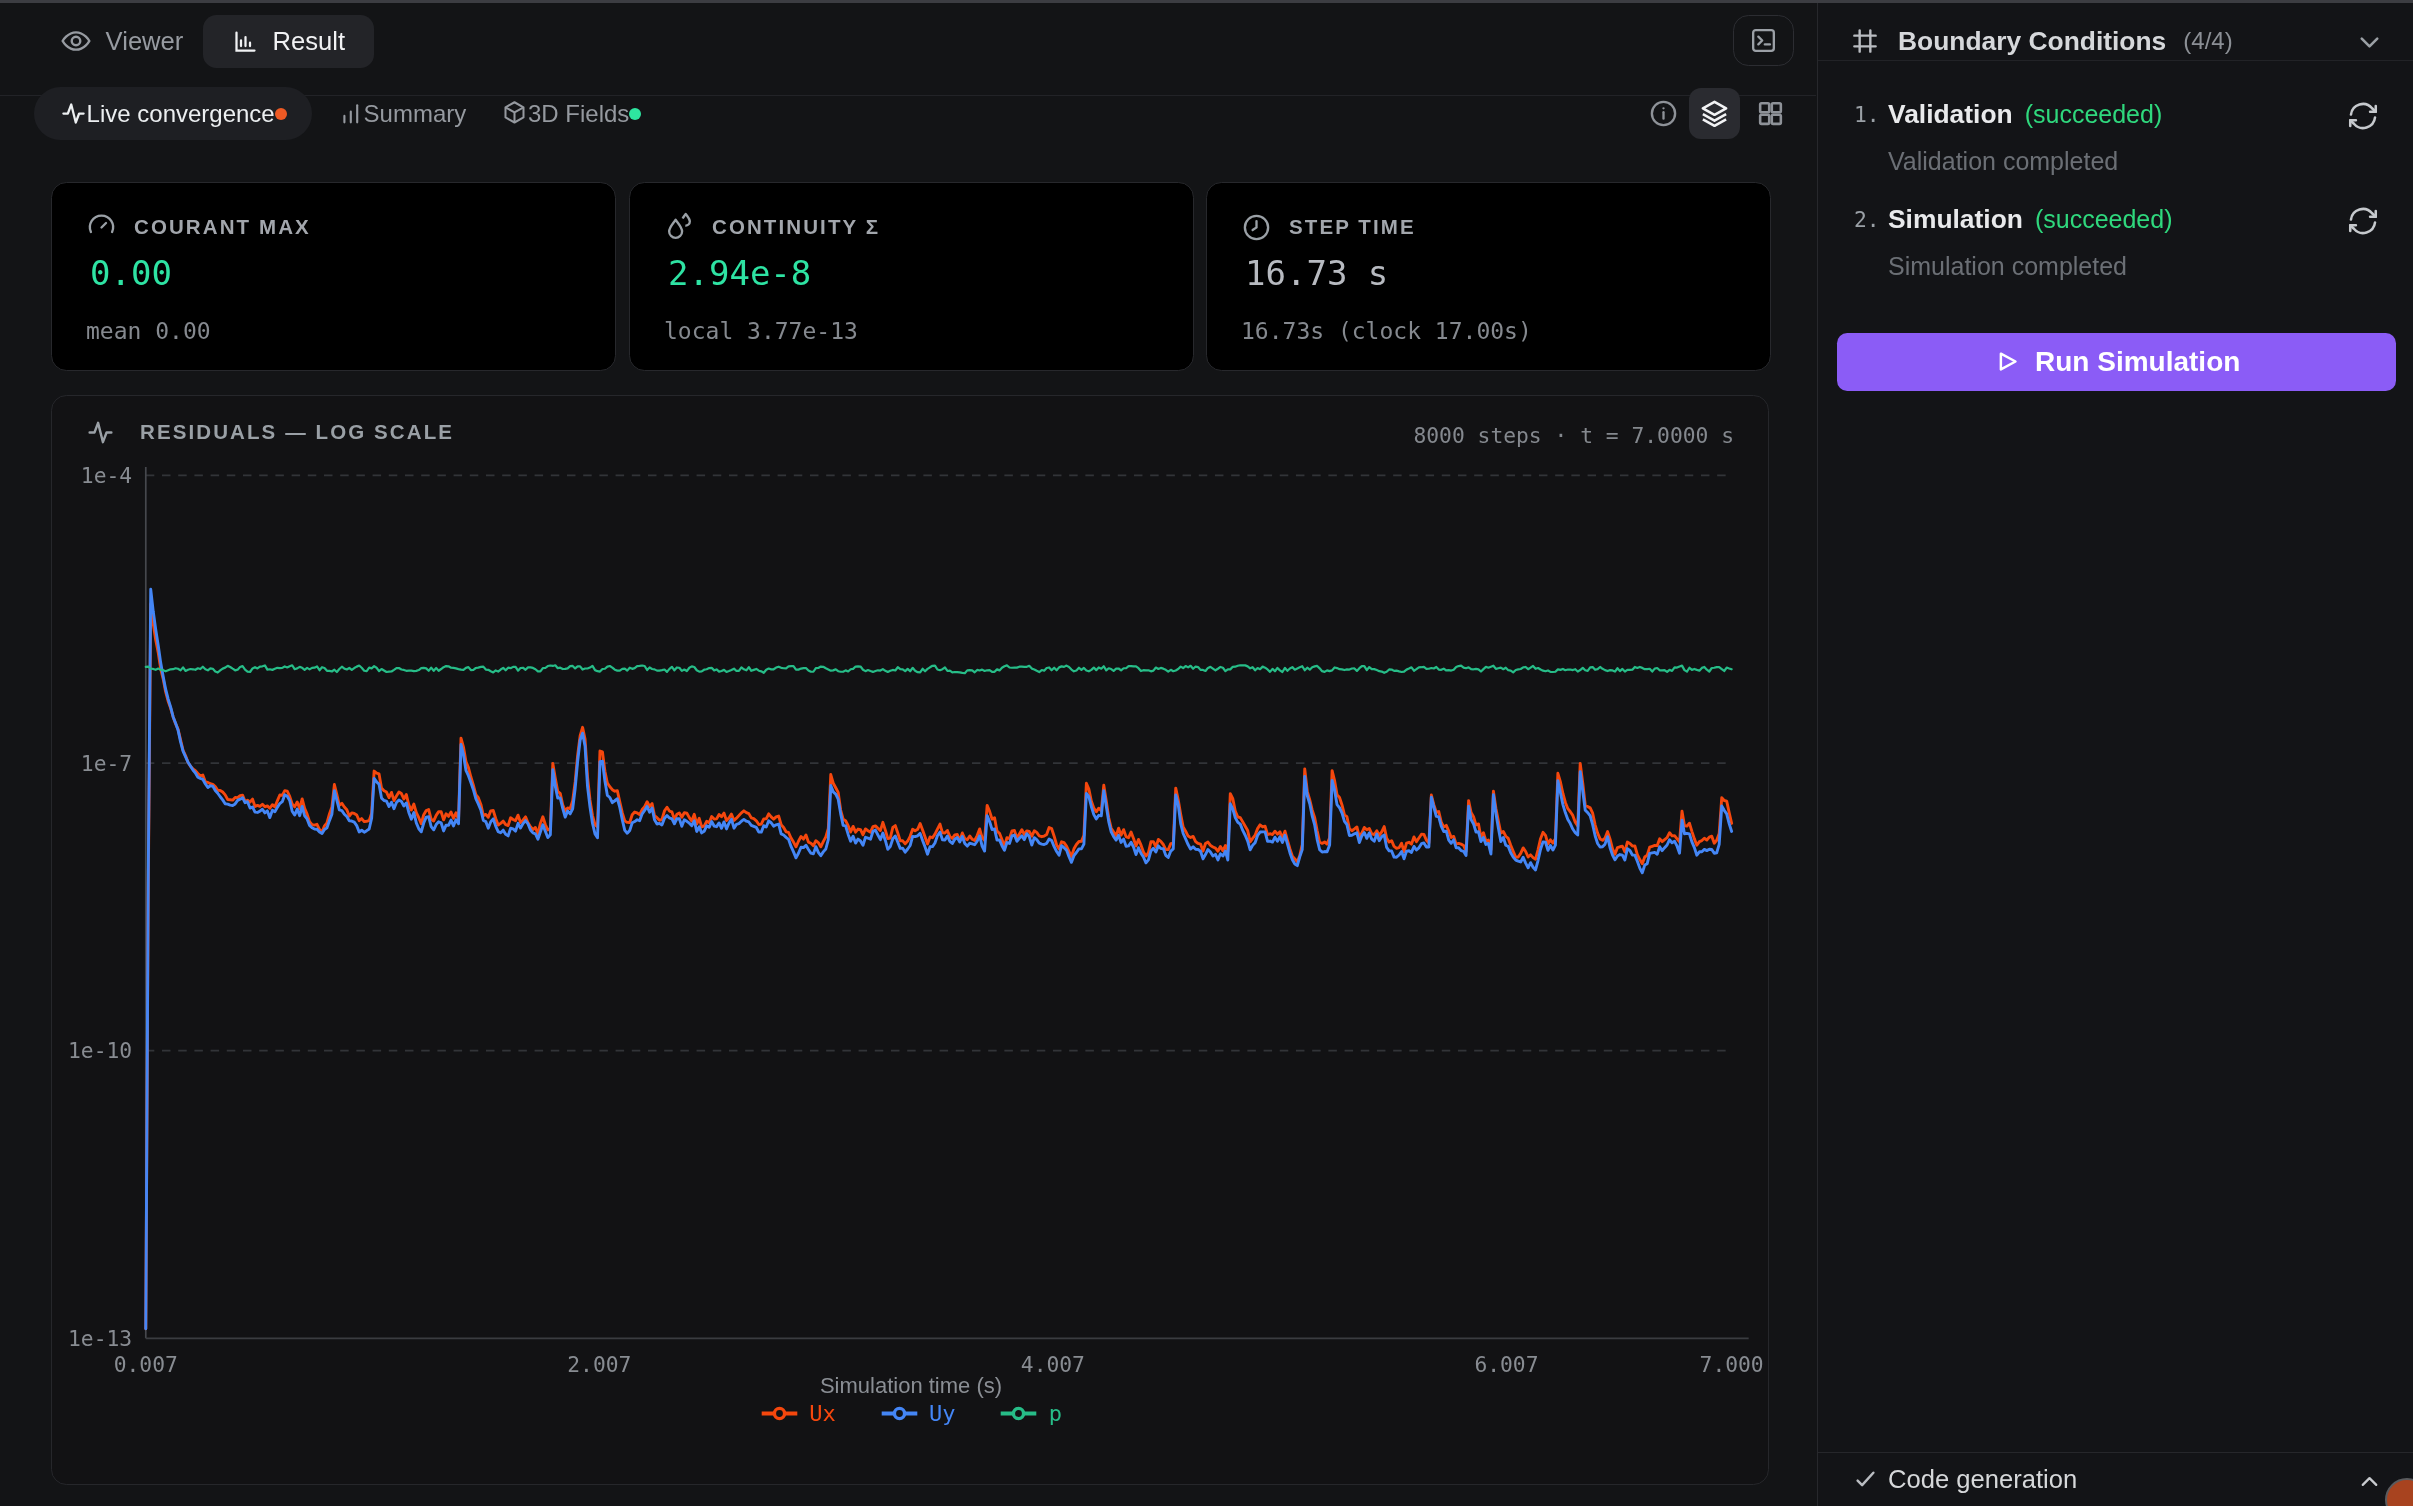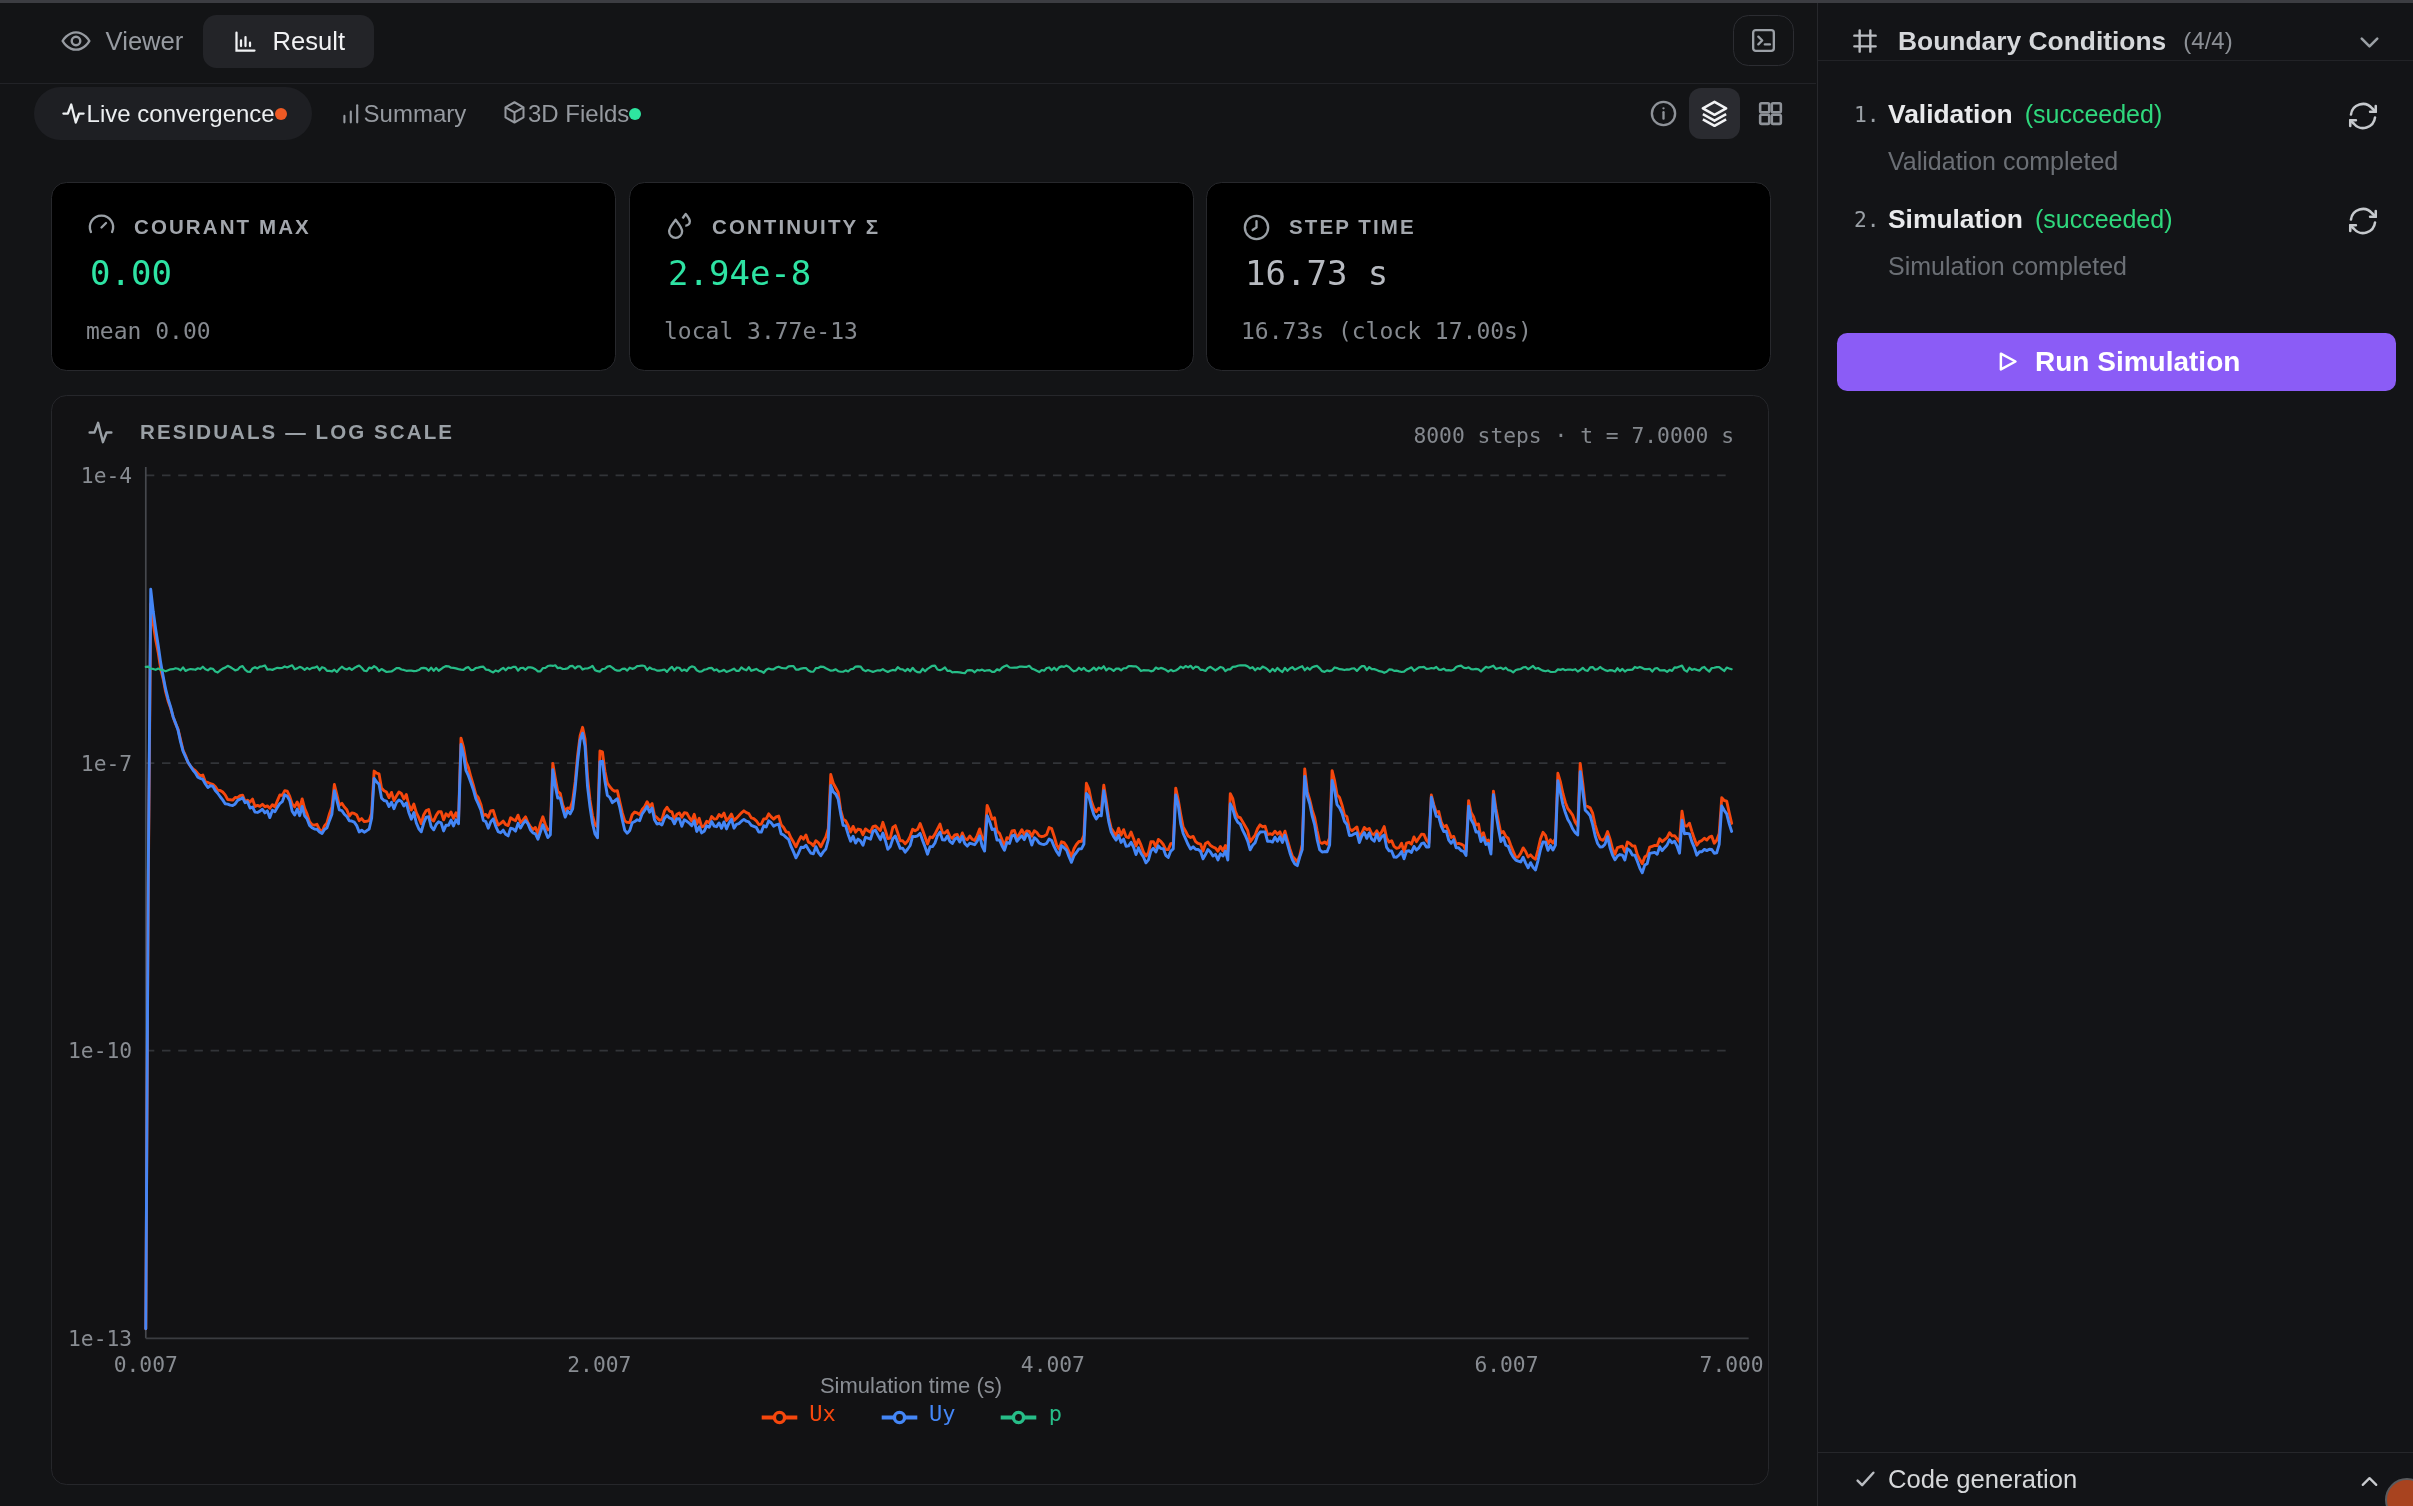--- a/index.html
+++ b/index.html
@@ -5,21 +5,21 @@
   * { margin:0; padding:0; box-sizing:border-box; }
   html,body { width:2413px; height:1506px; background:#0e0f11; overflow:hidden;
               font-family:"Liberation Sans", sans-serif; }
   .mono { font-family:"DejaVu Sans Mono", monospace; }
 
   #stage { position:absolute; inset:0; width:2413px; height:1506px; background:#131416; }
   #top-accent { position:absolute; left:0; top:0; width:2413px; height:2.6px; background:#3c3d42; }
 
   
   #left-panel { position:absolute; left:0; top:2.6px; width:1816px; height:1504px; background:#131416; }
-  #topbar { position:absolute; left:0; top:0; width:100%; height:81px; border-bottom:1.7px solid #222327; }
+  #topbar { position:absolute; left:0; top:0; width:100%; height:93px; border-bottom:1.7px solid #222327; }
   .tb-item { position:absolute; display:flex; align-items:center; gap:13.6px; height:53px; top:12px; }
   #viewer-tab { left:60px; color:#979ba1; font-size:25.6px; }
   #result-tab { left:203px; background:#232428; border-radius:13.6px; padding:0 29px; color:#f1f2f4; font-size:25.6px; }
   #terminal-btn { position:absolute; left:1733px; top:12.8px; width:61px; height:51px; border-radius:15.4px;
                   border:1.7px solid #2c2d32; display:flex; align-items:center; justify-content:center; }
 
   #subtabs { position:absolute; left:0; top:78px; width:100%; height:68px; }
   #live-pill { position:absolute; left:34px; top:6.8px; height:53px; border-radius:27px; background:#1e1f23;
                display:flex; align-items:center; gap:0; padding:0 25.6px; color:#eceff1; font-size:24px; }
   .dot { width:12px; height:12px; border-radius:50%; }
@@ -46,21 +46,21 @@
   
   #chart-card { position:absolute; left:51px; top:392px; width:1718px; height:1090px; background:#121214;
                 border:1.7px solid #26272b; border-radius:15.4px; overflow:hidden; }
   #chart-head { position:absolute; left:34px; top:22px; display:flex; align-items:center; gap:25px;
                 color:#9aa0a6; font-size:20.5px; font-weight:700; letter-spacing:2.1px; }
   #chart-status { position:absolute; right:34px; top:27px; font-size:21.3px; color:#84888e; }
   #plot { position:absolute; left:0; top:0; }
   #xaxis-title { position:absolute; left:0; top:977px; width:1718px; text-align:center; font-size:22px; color:#8a8e94; }
   #legend { position:absolute; left:0; top:1005px; width:1718px; display:flex; justify-content:center;
             align-items:center; gap:44px; }
-  .legend-item { display:flex; align-items:flex-end; gap:10.2px; font-size:22px; }
+  .legend-item { display:flex; align-items:center; gap:10.2px; font-size:22px; }
 
   
   #sidebar { position:absolute; left:1817px; top:2.6px; width:597px; height:1504px; background:#131417;
              border-left:1.7px solid #27282c; }
   #sb-head { position:absolute; left:0; top:0; width:100%; height:58px; border-bottom:1.7px solid #222327; }
   #sb-title-row { position:absolute; left:31px; top:0; height:77px; display:flex; align-items:center; gap:17px; }
   #sb-title { color:#d6d8db; font-size:26.4px; font-weight:600; }
   #sb-count { color:#8b8f95; font-size:24px; }
   #sb-chevron { position:absolute; right:29px; top:24px; }
   .step { position:absolute; left:0; width:100%; }

